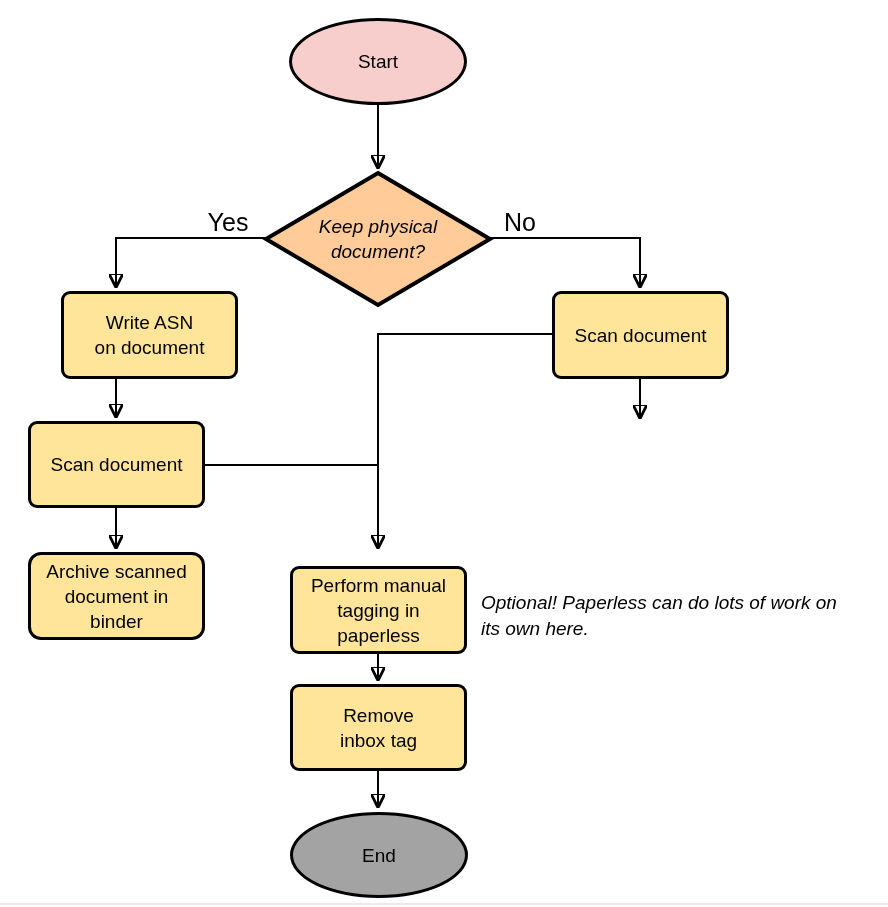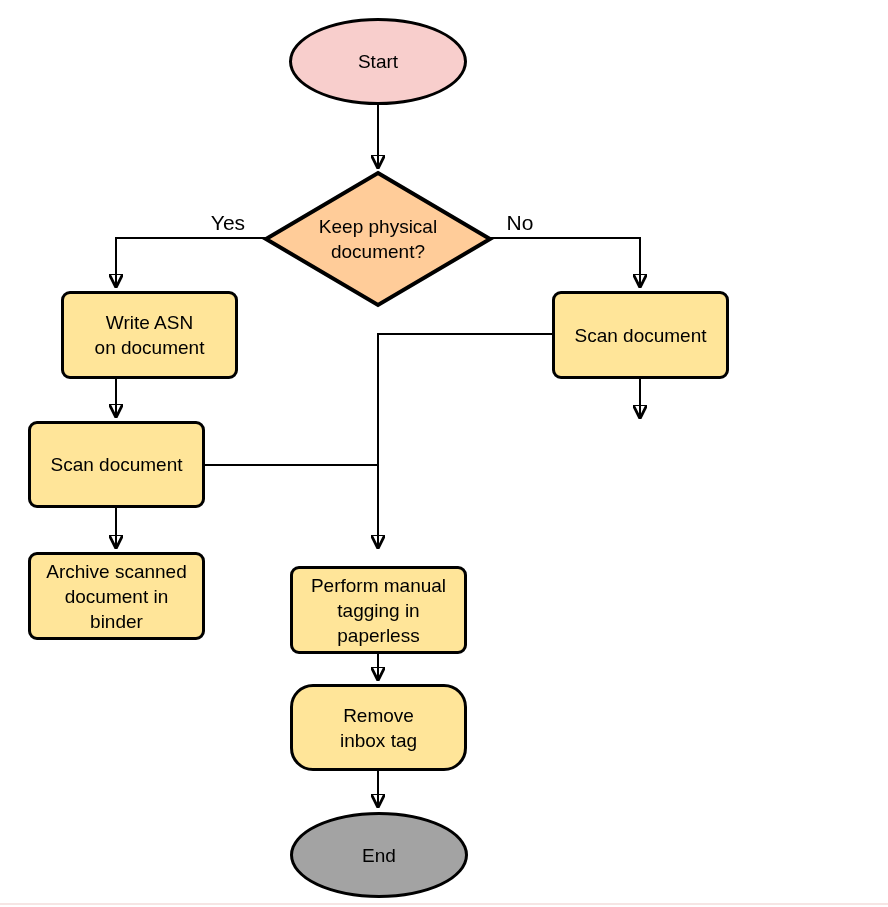--- a/index.html
+++ b/index.html
@@ -51,21 +51,21 @@
   }
   .terminator {
     border: 3.5px solid #000000;
     border-radius: 50%;
   }
   .decision-label {
     background: transparent;
   }
   .edge-label {
     position: absolute;
-    font-size: 21px;
+    font-size: 25px;
     line-height: 25px;
     color: #000000;
     text-align: center;
   }
   .annotation {
     position: absolute;
     font-size: 19px;
     line-height: 26px;
     font-style: italic;
     color: #000000;
@@ -101,53 +101,55 @@
     <path d="M378,640 L378,680" marker-end="url(#arrowhead)"></path>
     <path d="M378,771 L378,807" marker-end="url(#arrowhead)"></path>
 
     <polygon class="decision-shape" points="378,173 490,239 378,305 266,239" fill="#FFCC99"></polygon>
   </svg>
 
   <div class="node terminator" style="left: 289px; top: 18px; width: 178px; height: 87px; background-color: rgb(248, 206, 204);">
     <span>Start</span>
   </div>
 
-  <div class="node decision-label" style="left:288px; top:200px; width:180px; height:78px;">
+  <div class="node decision-label" style="left:288px; top:200px; width:180px; height:78px;font-style:italic;">
     <span>Keep physical
 document?</span>
   </div>
 
   <div class="edge-label" style="left:198px; top:210px; width:60px;">Yes</div>
   <div class="edge-label" style="left:495px; top:210px; width:50px;">No</div>
 
   <div class="node process" style="left: 28px; top: 291px; width: 177px; height: 88px; background-color: rgb(255, 229, 153); margin-left: 33px;">
     <span>Write ASN
 on document</span>
   </div>
   <div class="node process" style="left: 28px; top: 421px; width: 177px; height: 87px; background-color: rgb(255, 229, 153);">
     <span>Scan document</span>
   </div>
-  <div class="node process" style="left: 28px; top: 552px; width: 177px; height: 88px; background-color: rgb(255, 229, 153);">
+  <div class="node process" style="left: 28px; top: 552px; width: 177px; height: 88px; background-color: rgb(255, 229, 153); border-radius: 13px;">
     <span>Archive scanned
 document in
 binder</span>
   </div>
 
   <div class="node process" style="left: 552px; top: 291px; width: 177px; height: 88px; background-color: rgb(255, 229, 153);">
     <span>Scan document</span>
   </div>
 
   <div class="node process" style="left: 290px; top: 552px; width: 177px; height: 88px; background-color: rgb(255, 229, 153); margin-top: 14px;">
     <span>Perform manual
 tagging in
 paperless</span>
   </div>
 
+  <div class="annotation" style="left:481px; top:590px; width:404px;">Optional! Paperless can do lots of work on
+its own here.</div>
 
-  <div class="node process" style="left: 290px; top: 684px; width: 177px; height: 87px; background-color: rgb(255, 229, 153); border-radius: 23px;">
+  <div class="node process" style="left: 290px; top: 684px; width: 177px; height: 87px; background-color: rgb(255, 229, 153);">
     <span>Remove
 inbox tag</span>
   </div>
 
   <div class="node terminator" style="left: 290px; top: 812px; width: 178px; height: 86px; background-color: #a3a3a3;">
     <span>End</span>
   </div>
 
   <div class="bottom-line" style="top: 903px; background-color: rgb(246, 229, 228);"></div>
 

